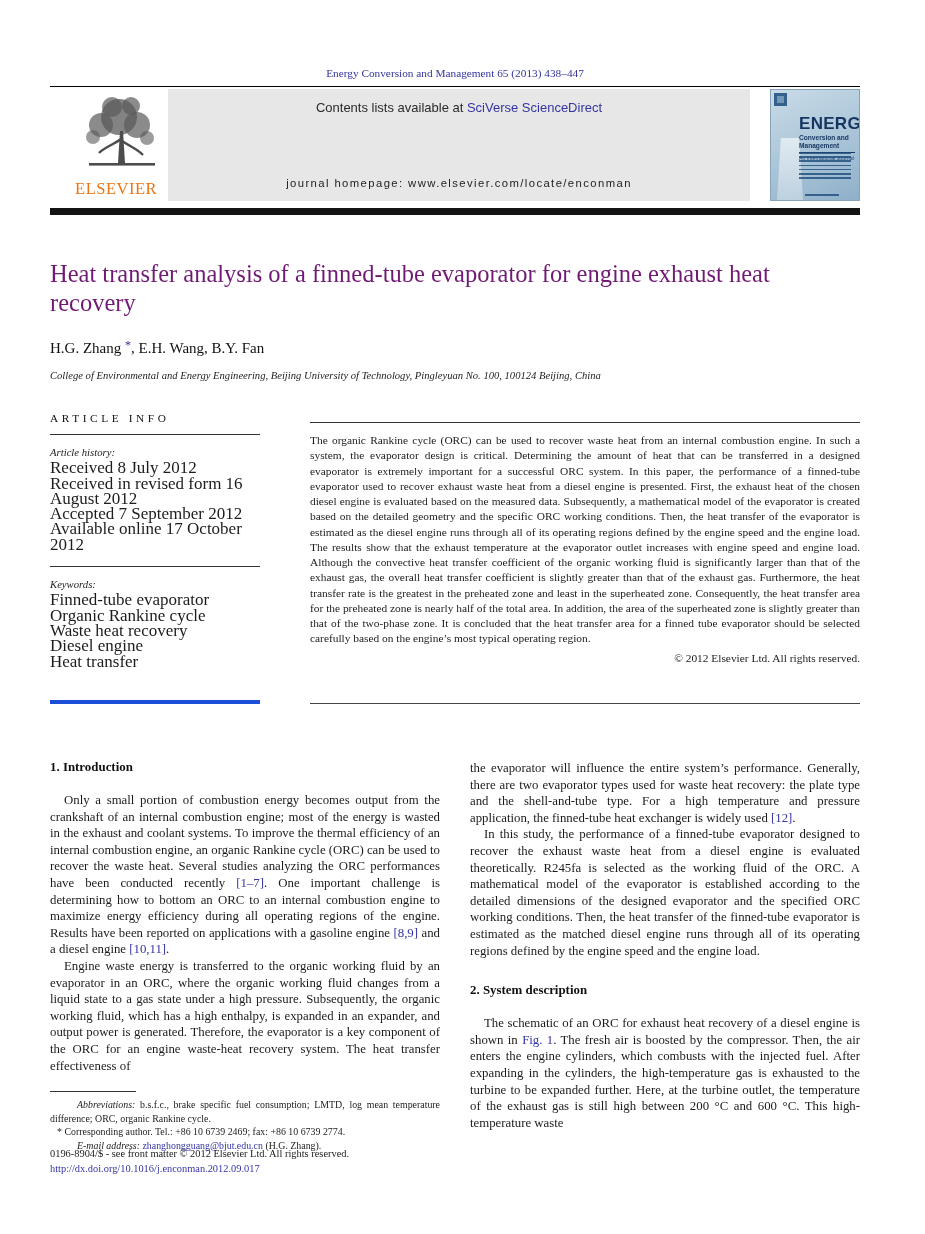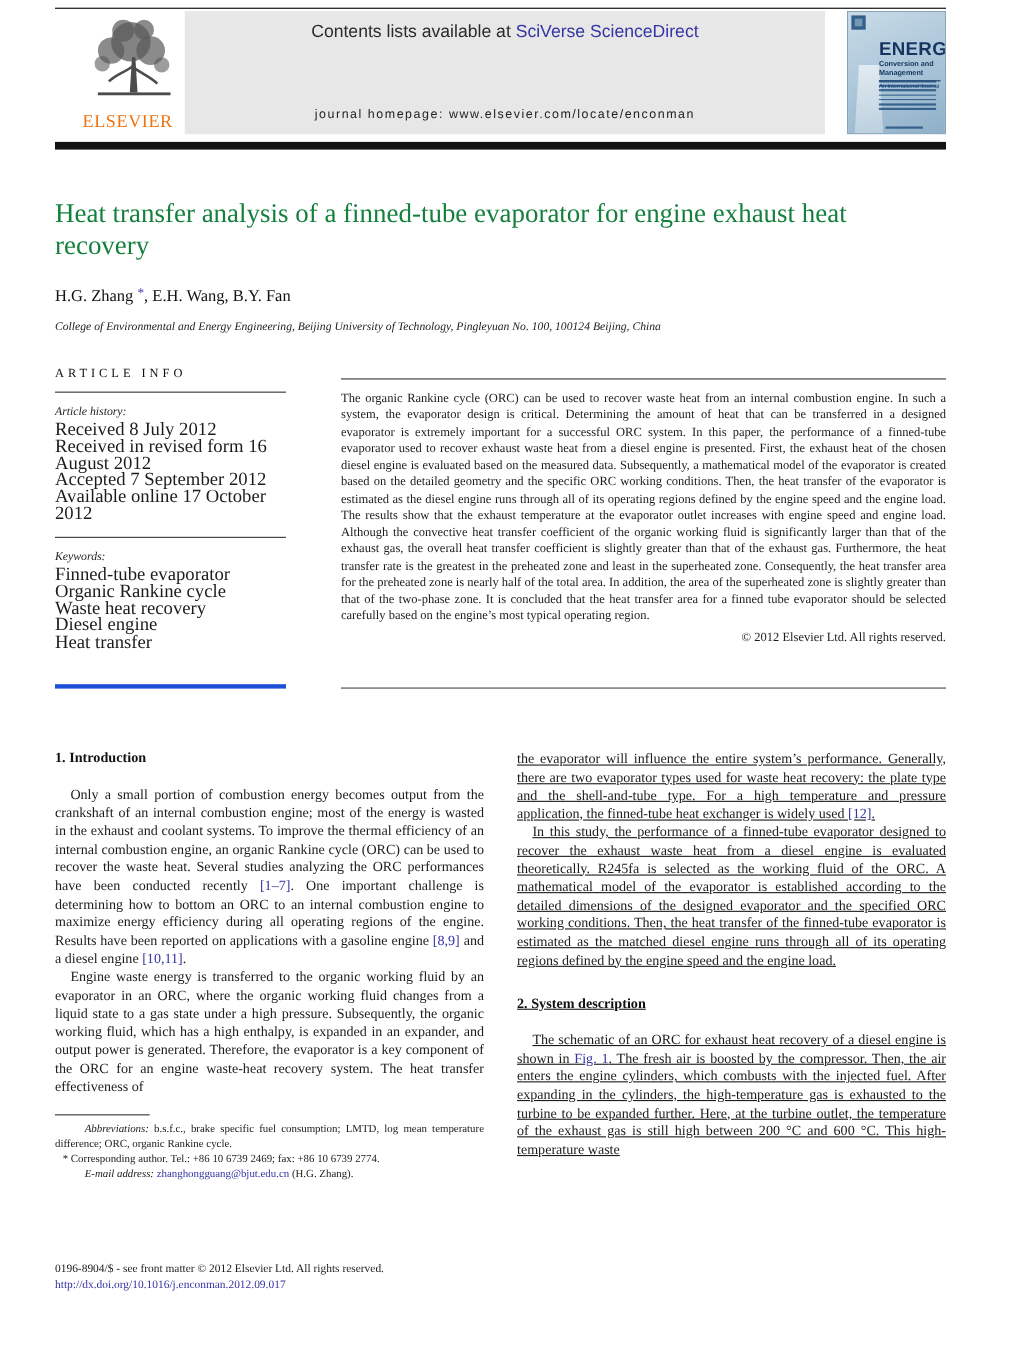--- a/index.html
+++ b/index.html
@@ -14,79 +14,80 @@
   
   .citation{padding-top:67px;text-align:center;font-size:11.3px;color:#33339a;}
   .top-rule{border:none;border-top:1.4px solid #000;margin:7px 0 0 0;}
 
   
   .banner{display:flex;height:112px;margin-top:2px;}
   .logo-col{width:115px;position:relative;text-align:right;}
   .elsevier-word{position:absolute;bottom:2px;left:0;right:8px;font-size:16.5px;letter-spacing:.5px;color:#ec7413;font-family:"Liberation Serif",serif;}
   .tree{margin-top:2px;}
   .banner-center{flex:1;background:#e7e7e7;margin:0 20px 0 3px;display:flex;flex-direction:column;justify-content:space-between;text-align:center;padding:11px 8px 12px;box-sizing:border-box;}
-  .contents-line{font-size:16px;font-family:"Liberation Sans",sans-serif;color:#2a2a2a;}
+  .contents-line{font-size:13px;font-family:"Liberation Sans",sans-serif;color:#2a2a2a;}
   .journal-title{font-size:25px;color:#111;letter-spacing:.2px;}
   .homepage-line{font-size:11.3px;font-family:"Liberation Sans",sans-serif;letter-spacing:1.4px;color:#222;}
   .cover{width:90px;height:112px;position:relative;background:linear-gradient(155deg,#c9dbe7 0%,#a9c4d8 55%,#8fb0c9 100%);border:1px solid #86a3ba;box-sizing:border-box;overflow:hidden;}
   .cover-corner{position:absolute;top:3px;left:3px;width:13px;height:13px;background:#33618c;}
   .cover-corner:after{content:"";position:absolute;inset:3px;background:#b5cede;opacity:.5;}
   .cover-tower{position:absolute;bottom:0;left:6px;width:26px;height:62px;background:linear-gradient(#e9f0f5,#c3d5e2);clip-path:polygon(15% 0,85% 0,100% 100%,0 100%);opacity:.85;}
   .cover-text{position:absolute;top:24px;left:28px;right:4px;text-align:left;font-family:"Liberation Sans",sans-serif;color:#14355f;}
   .cover-t1{font-size:17px;font-weight:bold;letter-spacing:.3px;}
   .cover-t2{font-size:6.6px;font-weight:bold;line-height:7.5px;}
   .cover-sub{font-size:5.2px;margin-top:3px;border-top:1px solid #14355f;padding-top:2px;color:#1d4470;}
   .cover-bullets{position:absolute;top:62px;left:28px;right:8px;}
   .cover-bullets div{height:1.6px;background:#1d4b7a;margin-bottom:2.6px;opacity:.8;}
   .cover-foot{position:absolute;bottom:4px;left:34px;width:34px;height:2.5px;background:#1d4b7a;opacity:.8;}
 
   .black-bar{height:7px;background:#141414;margin-top:7px;}
 
   
-  .title{margin-top:44px;font-size:24.5px;line-height:29px;color:#15803d;}
+  .title{margin-top:44px;font-size:24.5px;line-height:29px;color:#701a75;}
   .authors{margin-top:21px;font-size:15px;color:#111;}
   .authors .star{color:#3434a4;font-size:12px;vertical-align:4px;}
   .affiliation{margin-top:13px;font-size:10.6px;font-style:italic;color:#222;}
 
   
   .info-abs{display:flex;margin-top:31px;}
   .info-col{width:210px;flex:0 0 210px;height:292px;border-bottom:4px solid #1d4ed8;box-sizing:border-box;}
   .abs-col{flex:1;margin-left:50px;height:292px;border-bottom:1px solid #444;box-sizing:border-box;}
   .col-head{font-size:11.3px;letter-spacing:3.6px;color:#111;}
   .head-rule{border:none;border-top:1px solid #333;margin:10px 0 10px 0;}
   .info-item{font-size:17px;line-height:15.3px;}
   .info-label{font-size:10.7px;line-height:15.3px;font-style:italic;}
   .mid-rule{border:none;border-top:1px solid #333;margin:14px 0 10px 0;}
   .abs-text{font-size:11.4px;line-height:15.25px;text-align:justify;color:#1b1b1b;}
   .abs-copy{margin-top:5px;text-align:right;font-size:11.4px;}
 
   
   .body-cols{display:flex;margin-top:56px;}
   .bcol{width:390px;flex:0 0 390px;}
-  .bcol.right{margin-left:30px;text-decoration:underline;}
+  .bcol.right{margin-left:30px;}
   .sec-head{font-size:12.9px;font-weight:bold;margin:0 0 17px 0;color:#111;}
   .sec-head.second{margin-top:24px;margin-bottom:17px;}
   .para{font-size:12.8px;line-height:16.6px;text-align:justify;margin:0;color:#1b1b1b;}
   .para.indent{text-indent:14px;}
 
   
   .footnote{margin-top:17px;}
   .fn-rule{border:none;border-top:1px solid #333;width:86px;margin:0 0 6px 0;}
   .fn-line{font-size:9.9px;line-height:13.6px;text-align:justify;color:#1b1b1b;}
   .fn-line.ind{text-indent:12px;}
   .fn-line.star-ind{text-indent:7px;}
 
   
   .footer{position:absolute;left:50px;top:1146px;font-size:10.4px;line-height:15px;color:#1b1b1b;}
 </style>
 </head>
 <body>
 
 <div class="page">
 
+  <div class="citation">Energy Conversion and Management 65 (2013) 438–447</div>
   <hr class="top-rule">
 
   <div class="banner">
     <div class="logo-col">
       <svg class="tree" width="86" height="86" viewBox="0 0 86 86">
         <g fill="#5a5a5a">
           <circle cx="40" cy="26" r="18" opacity=".75"></circle>
           <circle cx="22" cy="34" r="12" opacity=".7"></circle>
           <circle cx="58" cy="34" r="13" opacity=".7"></circle>
           <circle cx="33" cy="16" r="10" opacity=".7"></circle>

